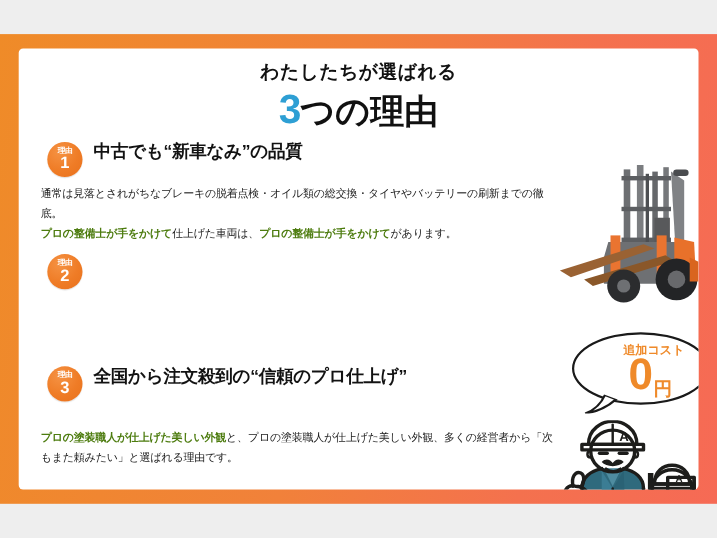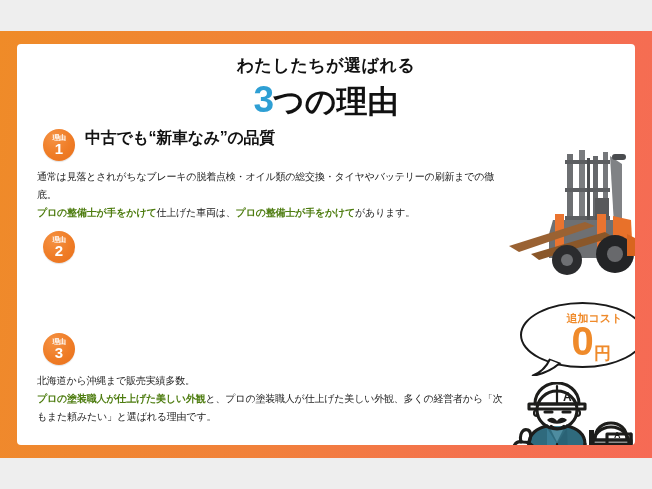--- a/index.html
+++ b/index.html
@@ -147,23 +147,24 @@
       </div>
     </div>
   </div>
 
   <div class="reason" id="reason-3">
     <div class="r-head">
       <div class="badge">
         <span class="b-top">理由</span>
         <span class="b-num">3</span>
       </div>
+      <div class="r-title">全国から注文殺到の“信頼のプロ仕上げ”</div>
     </div>
     <div class="r-body">
-      <span>北海道から沖縄まで販売実績多数。</span><br>
+      <br>
       <span class="hl">プロの塗装職人が仕上げた美しい外観</span><span>と、プロの塗装職人が仕上げた美しい外観、多くの経営者から「次もまた頼みたい」と選ばれる理由です。</span>
     </div>
   </div>
 
   <svg id="forklift" viewBox="0 0 140 150">
 
     <rect x="58" y="12" width="6" height="92" fill="#6d6f72"></rect>
     <rect x="70" y="8" width="6" height="96" fill="#7b7d80"></rect>
     <rect x="84" y="14" width="5" height="88" fill="#66686b"></rect>
     <rect x="94" y="10" width="5" height="92" fill="#76787b"></rect>

